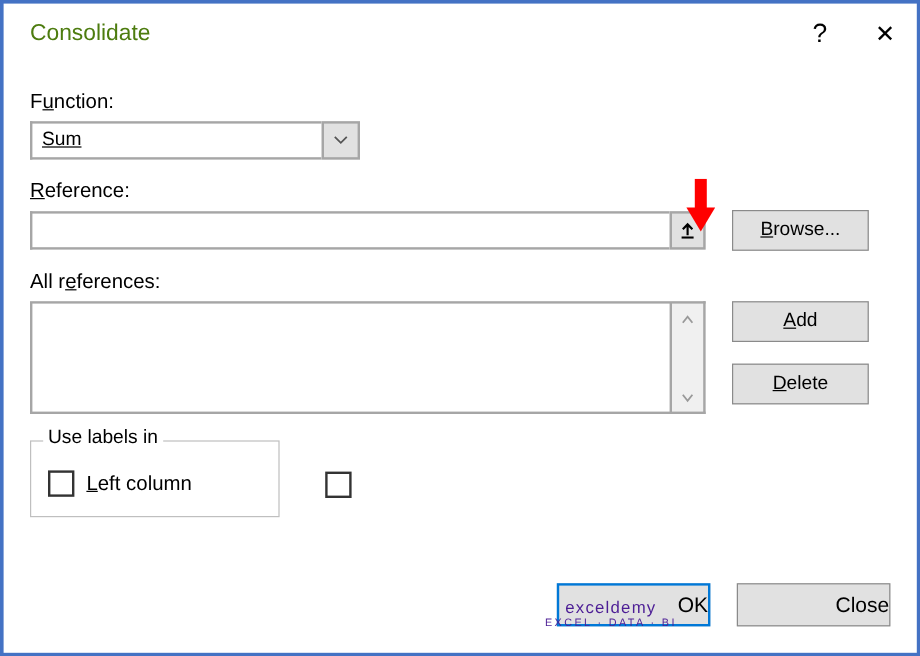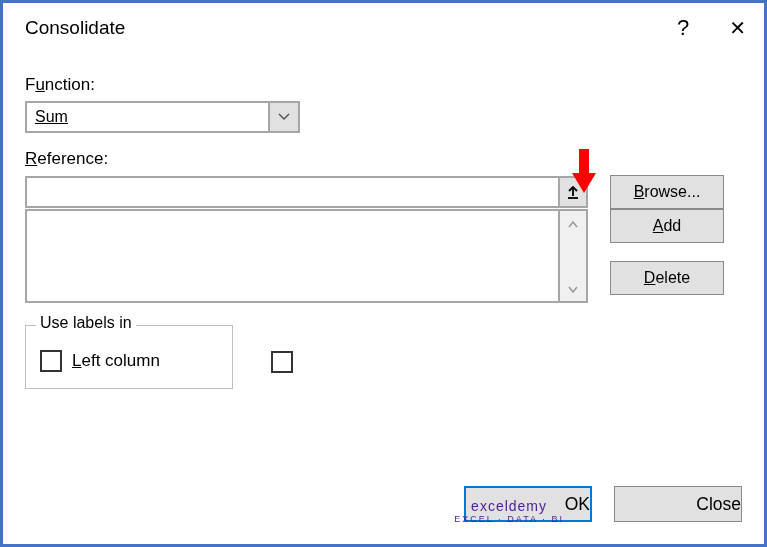--- a/index.html
+++ b/index.html
@@ -18,21 +18,21 @@
   padding: 0;
 }
 .titlebar {
   display: flex;
   align-items: center;
   justify-content: space-between;
   padding: 12px 18px 8px 22px;
 }
 .title {
   font-size: 19px;
-  color: #000000;
+  color: #4d7c0f;
 }
 .title-controls {
   display: flex;
   align-items: center;
   gap: 40px;
 }
 .help-btn, .close-x {
   font-size: 22px;
   color: #000;
   cursor: pointer;
@@ -246,20 +246,23 @@
             <path d="M7 11 L7 3 M3 6 L7 2 L11 6" stroke="#000" stroke-width="1.8" fill="none"></path>
             <line x1="2" y1="13" x2="12" y2="13" stroke="#000" stroke-width="1.8"></line>
           </svg>
         </div>
       </div>
       <button class="side-btn">
         <span class="underline">B</span><span>rowse...</span>
       </button>
     </div>
 
+    <label class="field-label">
+      <span>All r</span><span class="underline">e</span><span>ferences:</span>
+    </label>
     <div class="row" style="align-items:flex-start">
       <div class="listbox-wrap">
         <div class="listbox"></div>
         <div class="scrollbar">
           <span class="scroll-arrow">
             <svg width="10" height="8">
                 <path d="M1 7 L5 2 L9 7" stroke="#999" stroke-width="1.5" fill="none"></path>
               </svg>
           </span>
           <span class="scroll-arrow">

